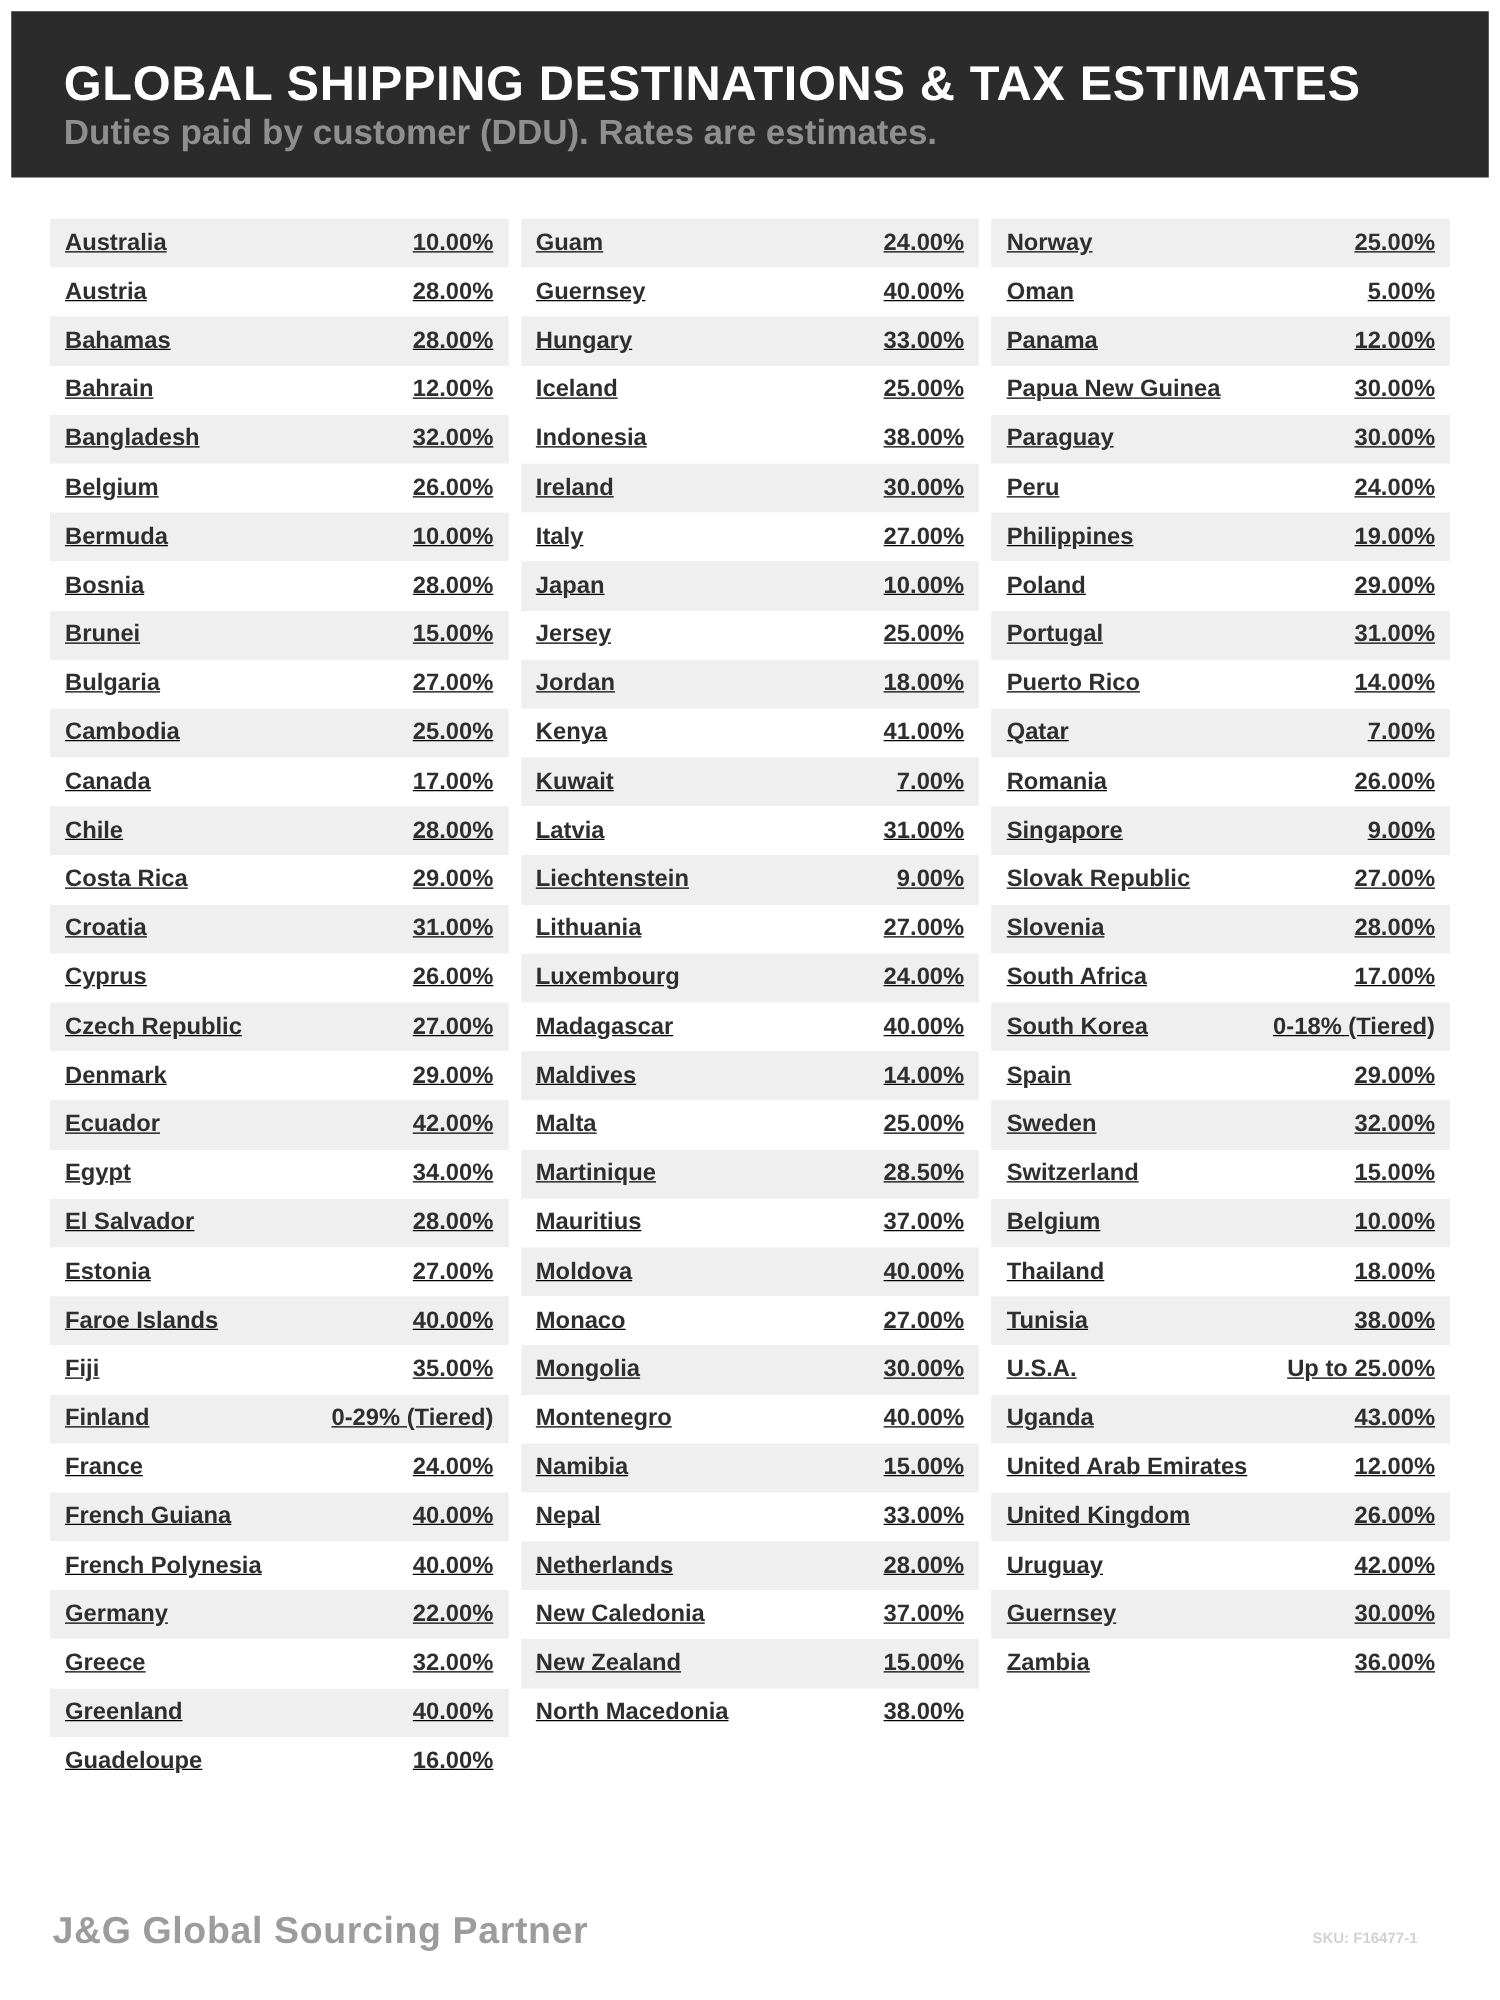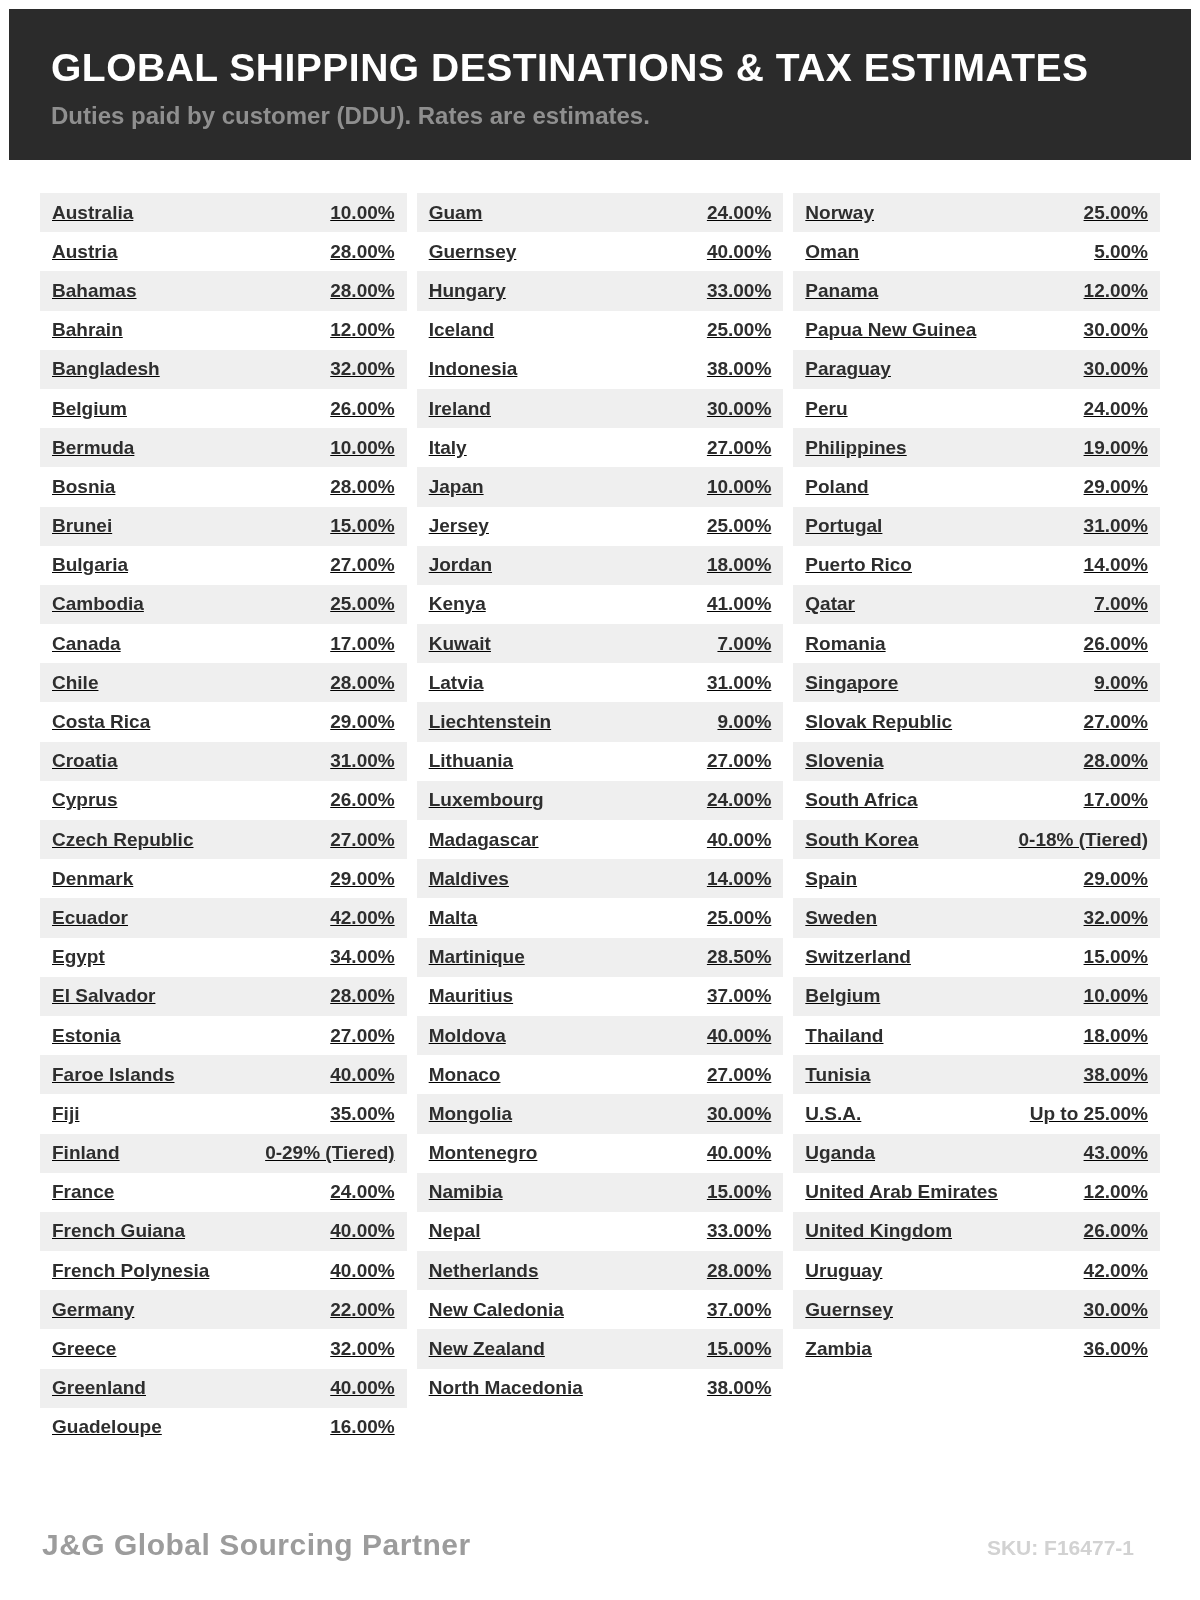--- a/index.html
+++ b/index.html
@@ -7,34 +7,33 @@
   body {
     width: 1200px;
     height: 1600px;
     position: relative;
     font-family: "Liberation Sans", sans-serif;
     overflow: hidden;
   }
   .header {
     margin: 9px 9px 0 9px;
     background: #2b2b2b;
-    padding: 37px 42px 30px 42px;
+    padding: 37px 42px 20px 42px;
   }
   .header h1 {
     color: #ffffff;
     font-size: 39px;
     font-weight: bold;
     letter-spacing: 0.5px;
     white-space: nowrap;
   }
   .header p {
     color: #8f8f8f;
-    font-size: 24px;
+    font-size: 28px;
     font-weight: bold;
-    margin-top: 12px;
   }
   .table-area {
     display: flex;
     gap: 10px;
     padding: 0 40px;
     margin-top: 33px;
   }
   .col { flex: 1; min-width: 0; text-decoration: underline; }
   .row {
     display: flex;
@@ -61,21 +60,21 @@
     align-items: baseline;
   }
   .brand {
     color: #9c9c9c;
     font-size: 30px;
     font-weight: bold;
     letter-spacing: 0.5px;
   }
   .sku {
     color: #d2d2d2;
-    font-size: 21px;
+    font-size: 12px;
     font-weight: bold;
   }
 </style>
 </head>
 <body>
 
 <div class="page">
 
   <header class="header">
     <h1>GLOBAL SHIPPING DESTINATIONS &amp; TAX ESTIMATES</h1>

